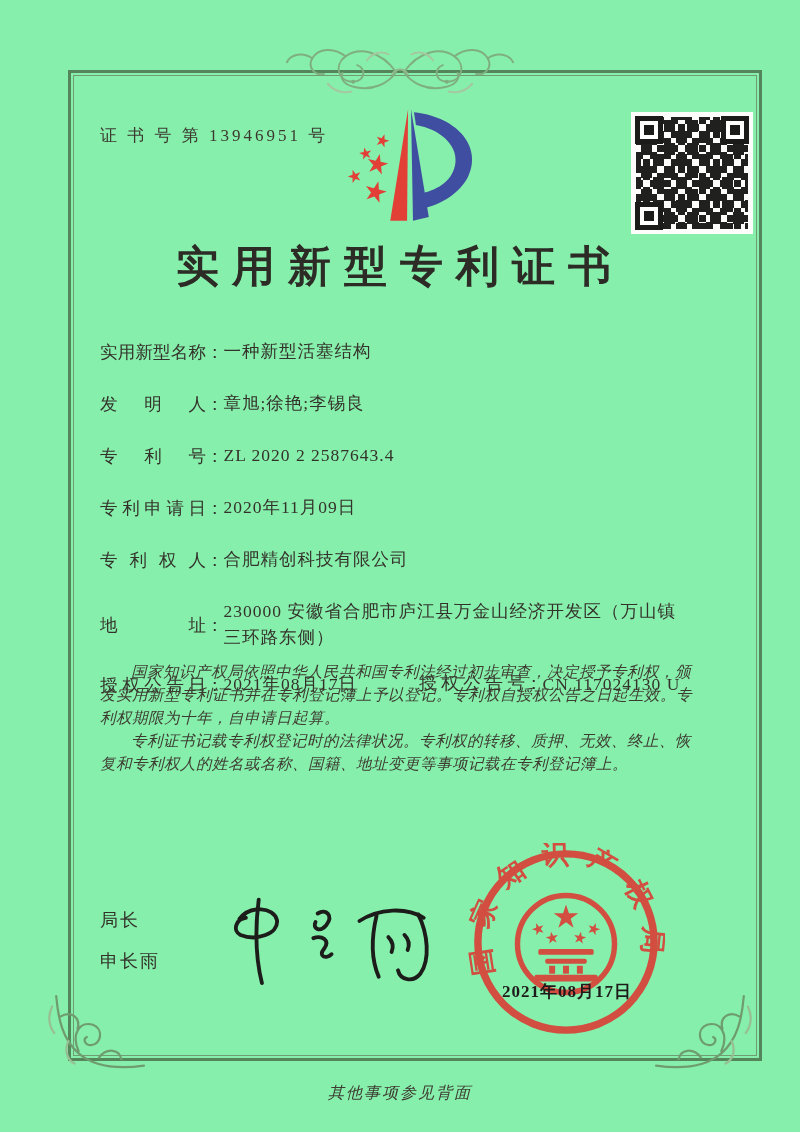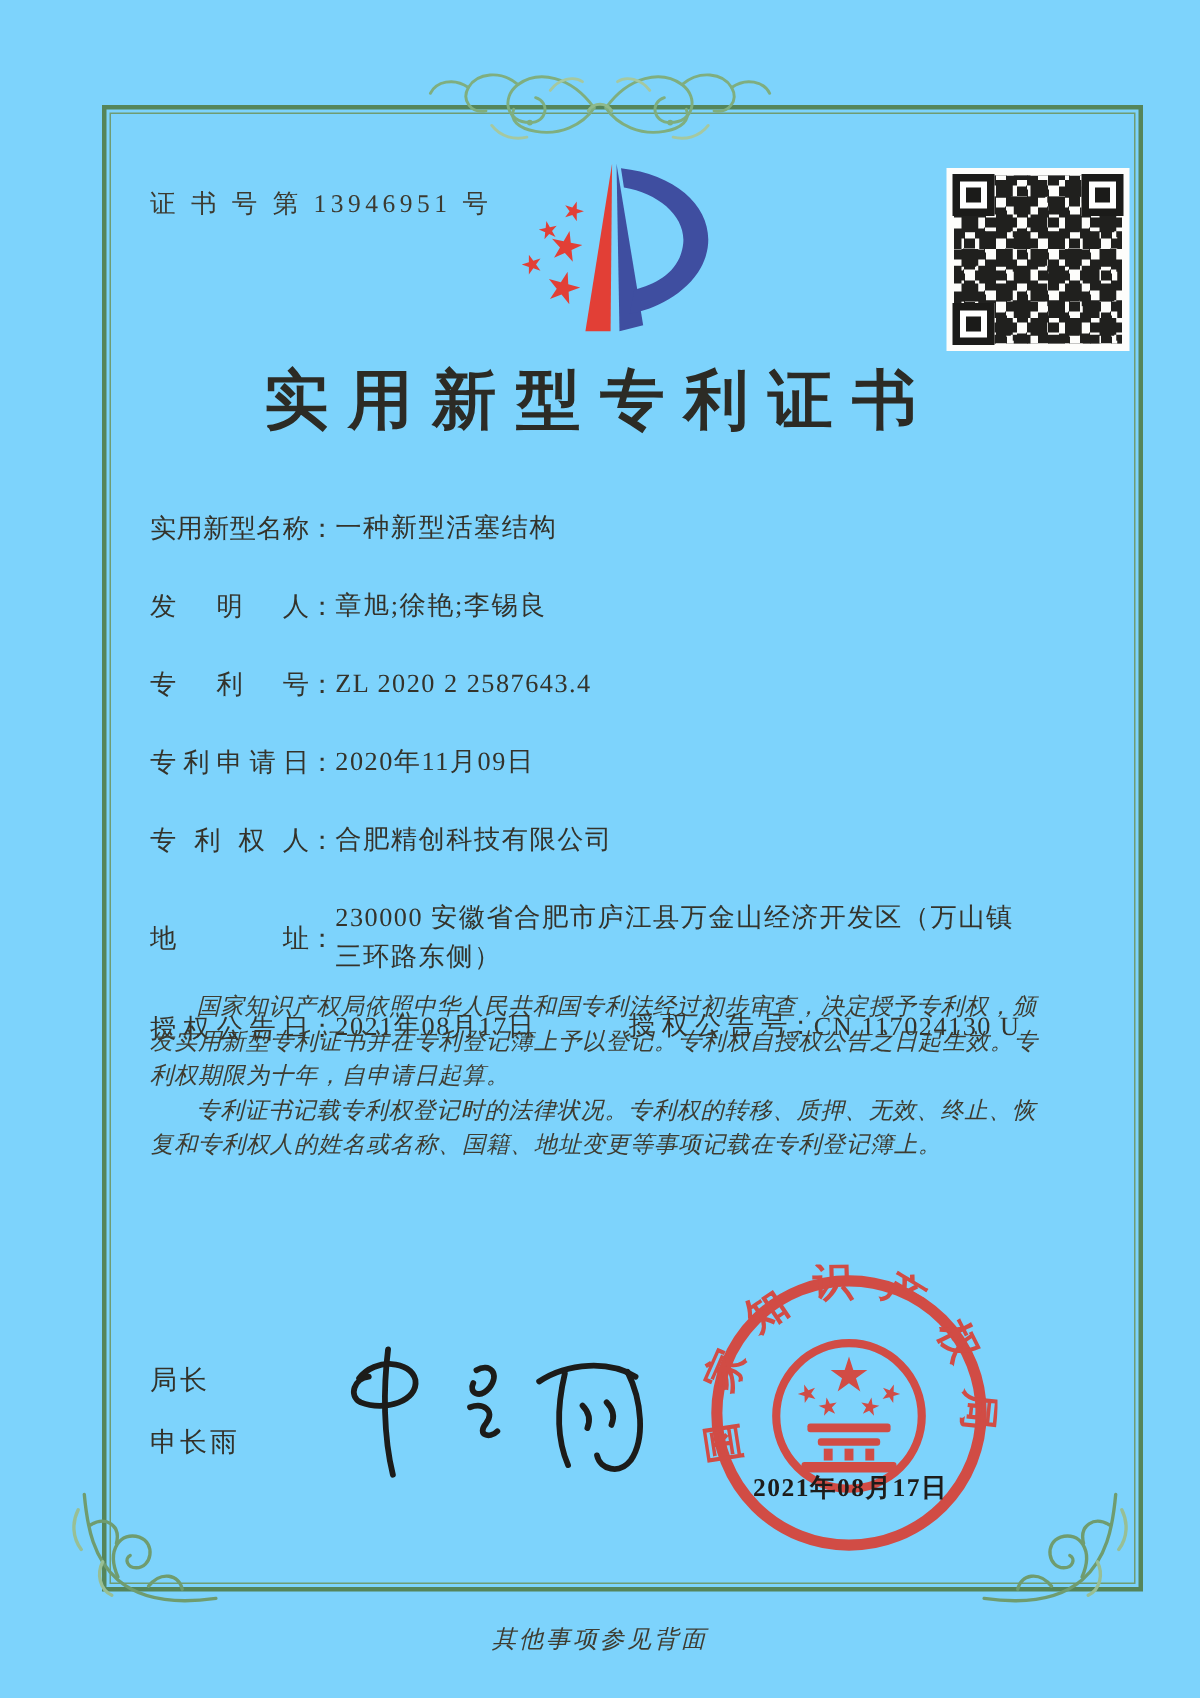--- a/index.html
+++ b/index.html
@@ -3,21 +3,21 @@
 <meta charset="utf-8">
 <style>
   html,body{margin:0;padding:0;}
   body{
     width:800px;height:1132px;
     font-family:"Liberation Serif","DejaVu Serif",serif;
     background:#fff;
   }
   .page{
     position:relative;width:800px;height:1132px;overflow:hidden;
-    background:#7dd3fc;
+    background:#86efac;
     color:#3a382e;
   }
   
   .frame{
     position:absolute;left:68px;top:70px;width:694px;height:991px;
     border:3px solid #55855a;box-sizing:border-box;
   }
   .frame-inner{
     position:absolute;inset:2px;border:1px solid #6f9c72;
   }

